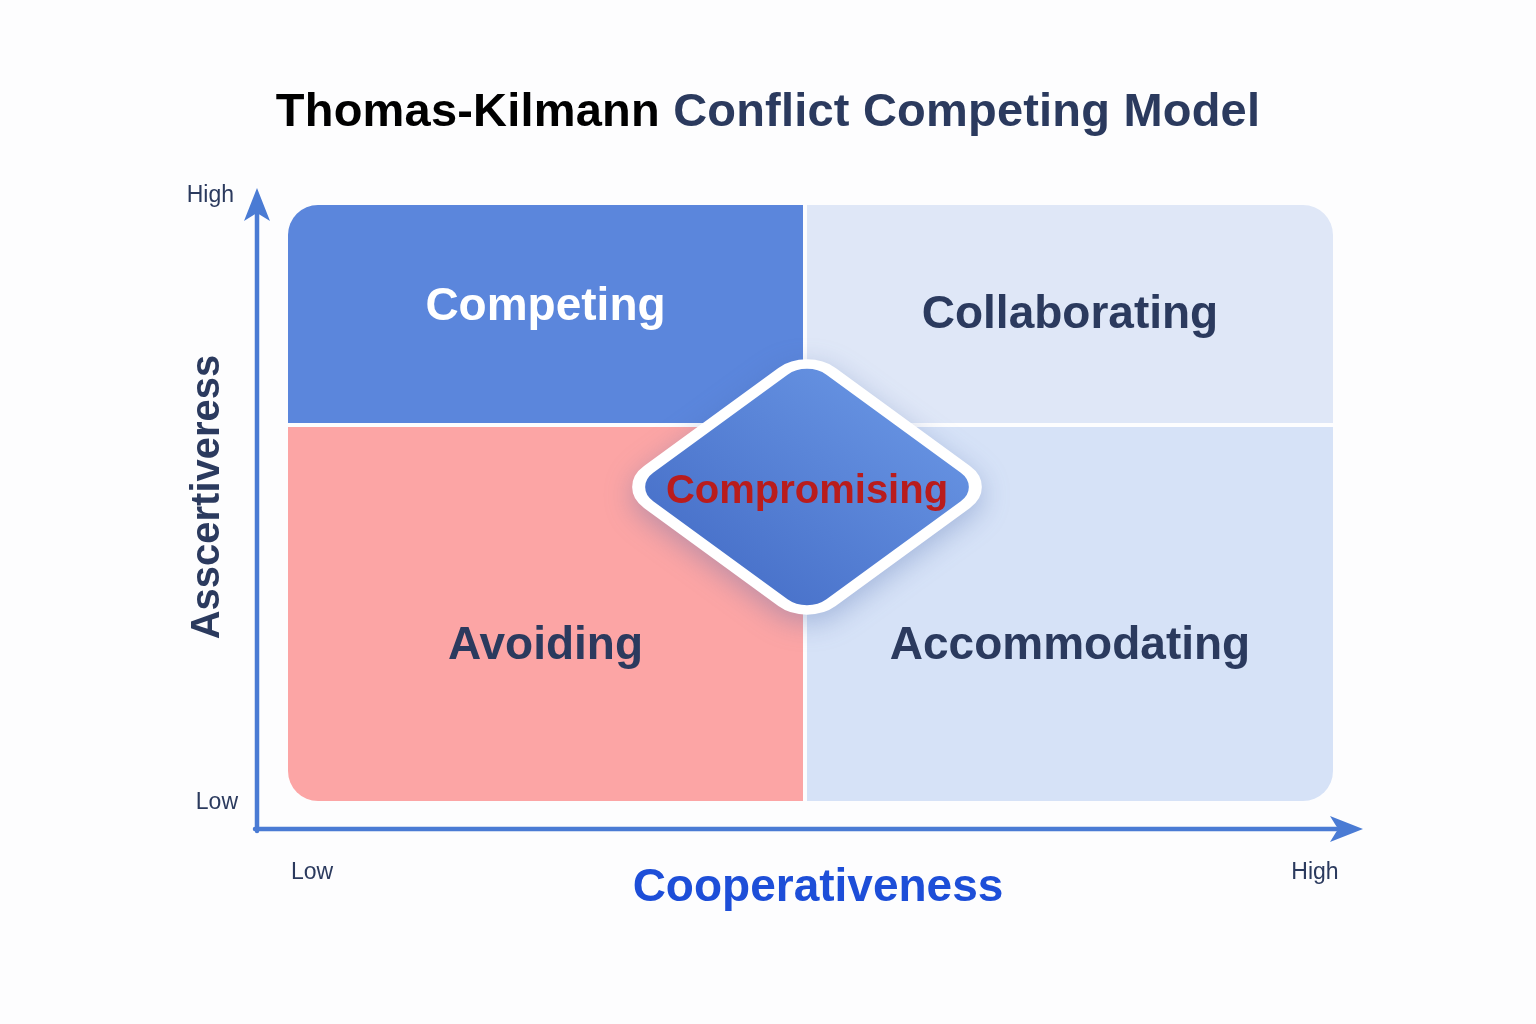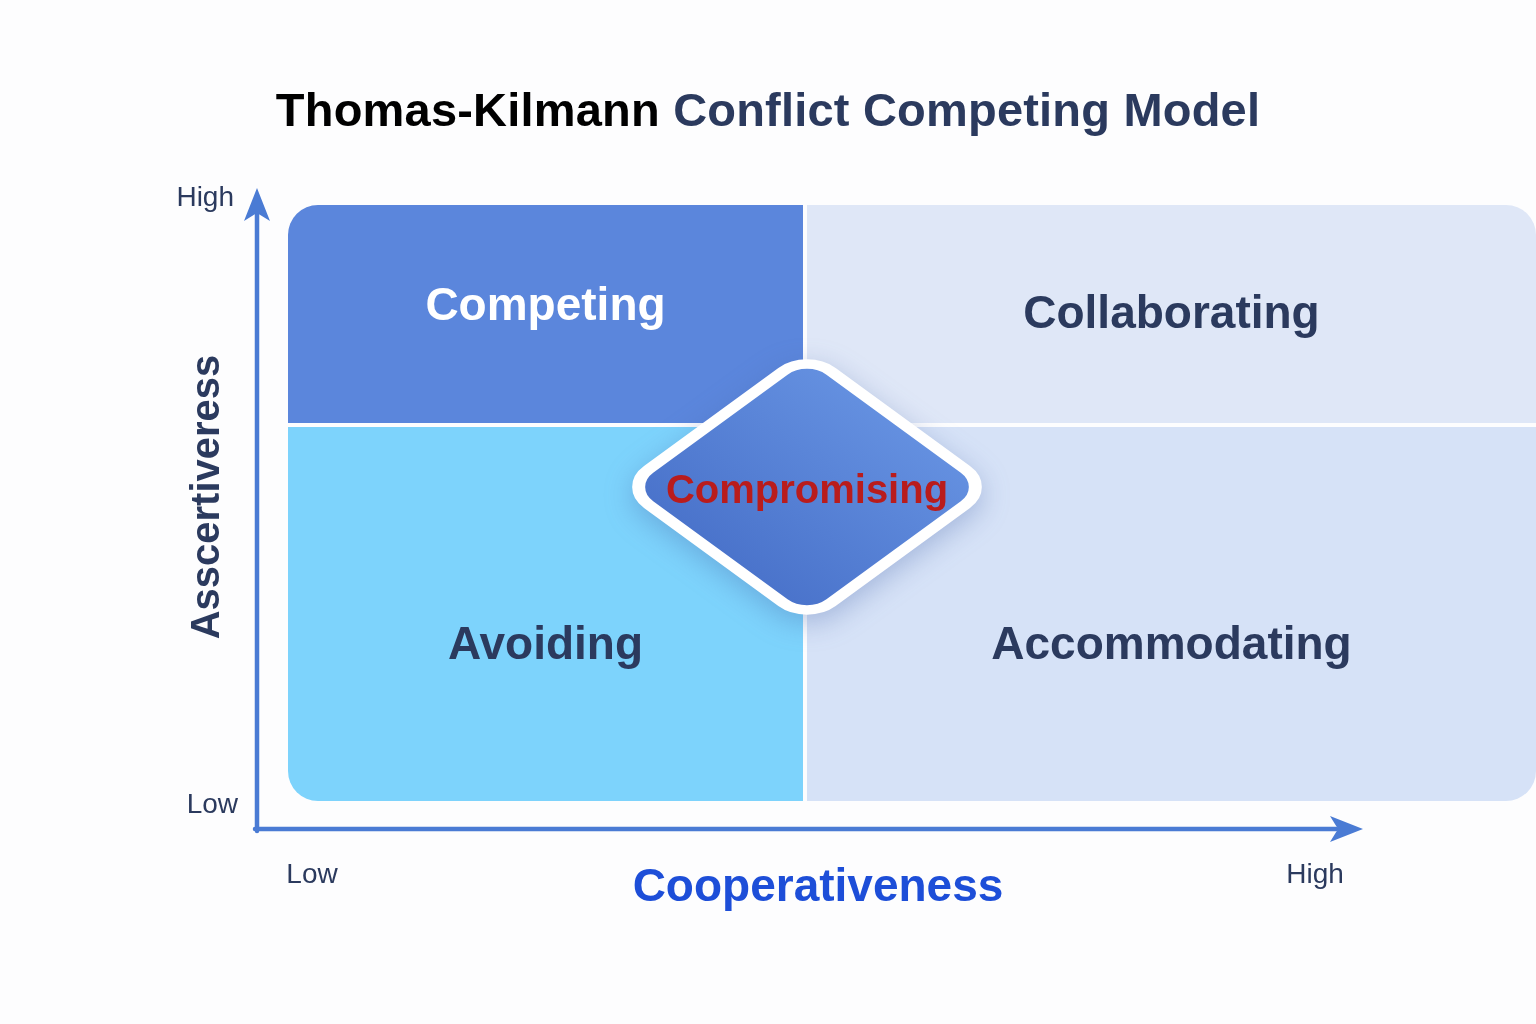--- a/index.html
+++ b/index.html
@@ -18,34 +18,34 @@
     text-align: center; font-size: 47px; font-weight: 700;
     letter-spacing: 0.2px; color: #2b3a5e;
   }
   .title .hl { color: #000000; }
 
   
   .axes { position: absolute; left: 0; top: 0; width: 1536px; height: 1024px; pointer-events: none; }
 
   
   .grid {
-    position: absolute; left: 288px; top: 205px; width: 1248px; height: 596px;
+    position: absolute; left: 288px; top: 205px; width: 1045px; height: 596px;
     display: grid; grid-template-columns: 515px 1fr; grid-template-rows: 218px 1fr; gap: 4px;
   }
   .quad {
     display: flex; align-items: center; justify-content: center;
     font-size: 46px; font-weight: 700; color: #2b3a5e;
   }
   .q-tl { border-radius: 30px 0 0 0; padding-bottom: 20px; }
   .q-tr { border-radius: 0 30px 0 0; padding-bottom: 4px; }
   .q-bl { border-radius: 0 0 0 30px; padding-top: 58px; }
   .q-br { border-radius: 0 0 30px 0; padding-top: 58px; }
 
   
-  .tick { position: absolute; font-size: 28px; color: #2b3a5e; }
+  .tick { position: absolute; font-size: 23px; color: #2b3a5e; }
   .tick-y-high { left: 148px; top: 181px; width: 86px; text-align: right; }
   .tick-y-low  { left: 148px; top: 788px; width: 90px; text-align: right; }
   .tick-x-low  { left: 262px; top: 858px; width: 100px; text-align: center; }
   .tick-x-high { left: 1265px; top: 858px; width: 100px; text-align: center; }
 
   
   .x-axis-title {
     position: absolute; left: 538px; top: 858px; width: 560px;
     text-align: center; font-size: 46px; font-weight: 700; color: #1d4ed8;
   }
@@ -85,21 +85,21 @@
   <div class="tick tick-y-low">Low</div>
   <div class="y-axis-title">Asscertiveress</div>
 
   <div class="grid">
     <div class="quad q-tl" style="background: rgb(91, 134, 220);">
       <span style="color: rgb(255, 255, 255);">Competing</span>
     </div>
     <div class="quad q-tr" style="background: rgb(223, 231, 247);">
       <span style="color: rgb(43, 58, 94);">Collaborating</span>
     </div>
-    <div class="quad q-bl" style="background: #7dd3fc;">
+    <div class="quad q-bl" style="background: #fca5a5;">
       <span style="color: rgb(43, 58, 94);">Avoiding</span>
     </div>
     <div class="quad q-br" style="background: rgb(214, 226, 247);">
       <span style="color: rgb(43, 58, 94);">Accommodating</span>
     </div>
   </div>
 
   <svg class="diamond-svg" viewBox="0 0 420 320">
     <defs>
       <linearGradient id="dg" x1="0" y1="0" x2="0" y2="1">

